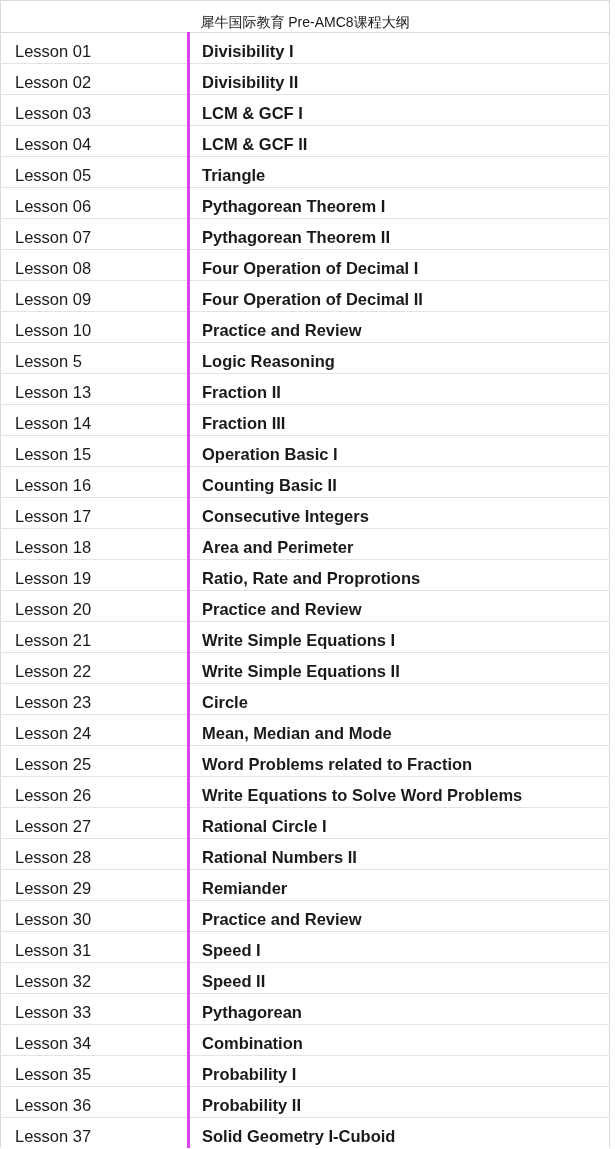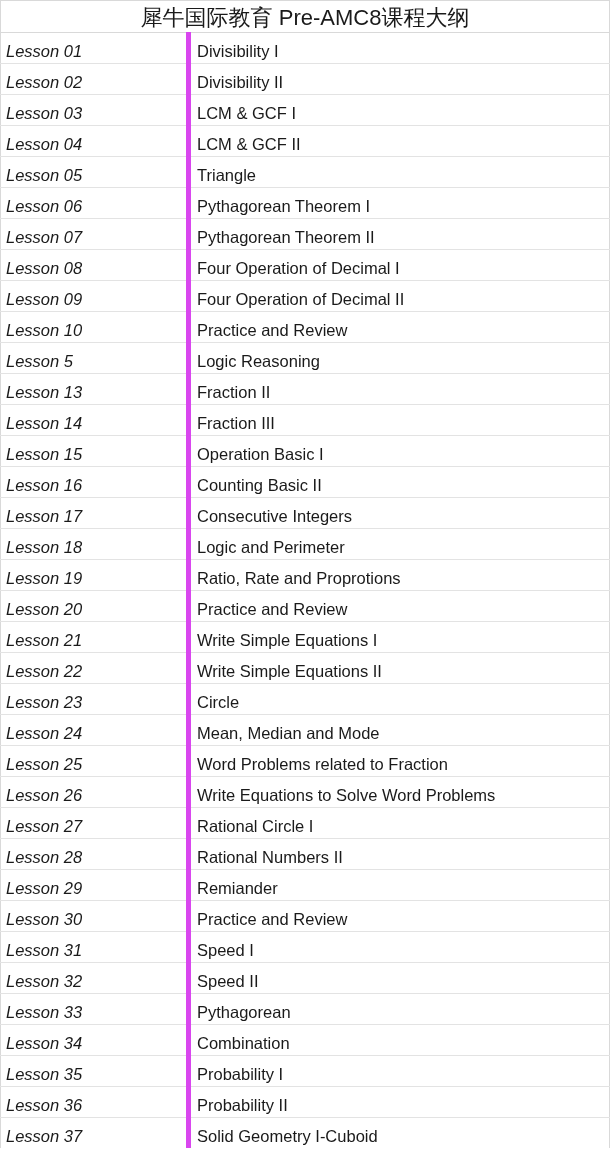--- a/index.html
+++ b/index.html
@@ -25,45 +25,45 @@
 
   .title-row td {
     border-top: 1px solid #d9d9d9;
     border-left: 1px solid #d9d9d9;
     border-right: 1px solid #d9d9d9;
     border-bottom: 1px solid #d9d9d9;
     height: 29px;
     padding: 0 4px 2px 4px;
     text-align: center;
     vertical-align: bottom;
-    font-size: 22px;
+    font-size: 14px;
     line-height: 1.1;
     white-space: nowrap;
     font-weight: 400;
   }
 
   .lesson-row td {
     height: 27px;
     border-bottom: 1px solid #e3e3e3;
     border-left: 1px solid #d9d9d9;
     border-right: 1px solid #d9d9d9;
     padding: 0 4px 3px 4px;
     vertical-align: bottom;
     font-size: 16.5px;
     line-height: 1.1;
     white-space: nowrap;
     overflow: hidden;
   }
   .lesson-row td.cell-lesson {
-    padding-left: 5px;
-    border-right: 5px solid #d946ef;
-    font-style: italic;
+    padding-left: 14px;
+    border-right: 3px solid #d946ef;
   }
   .lesson-row td.cell-topic {
-    padding-left: 6px;
+    padding-left: 12px;
+    font-weight: bold;
   }
   .lesson-row:last-child td {
     border-bottom: none;
   }
 </style>
 </head>
 <body>
 
 <table class="syllabus-table">
   <colgroup>
@@ -133,21 +133,21 @@
       <tr class="lesson-row">
         <td class="cell-lesson">Lesson 16</td>
         <td class="cell-topic">Counting Basic II</td>
       </tr>
       <tr class="lesson-row">
         <td class="cell-lesson">Lesson 17</td>
         <td class="cell-topic">Consecutive Integers</td>
       </tr>
       <tr class="lesson-row">
         <td class="cell-lesson">Lesson 18</td>
-        <td class="cell-topic">Logic and Perimeter</td>
+        <td class="cell-topic">Area and Perimeter</td>
       </tr>
       <tr class="lesson-row">
         <td class="cell-lesson">Lesson 19</td>
         <td class="cell-topic">Ratio, Rate and Proprotions</td>
       </tr>
       <tr class="lesson-row">
         <td class="cell-lesson">Lesson 20</td>
         <td class="cell-topic">Practice and Review</td>
       </tr>
       <tr class="lesson-row">

